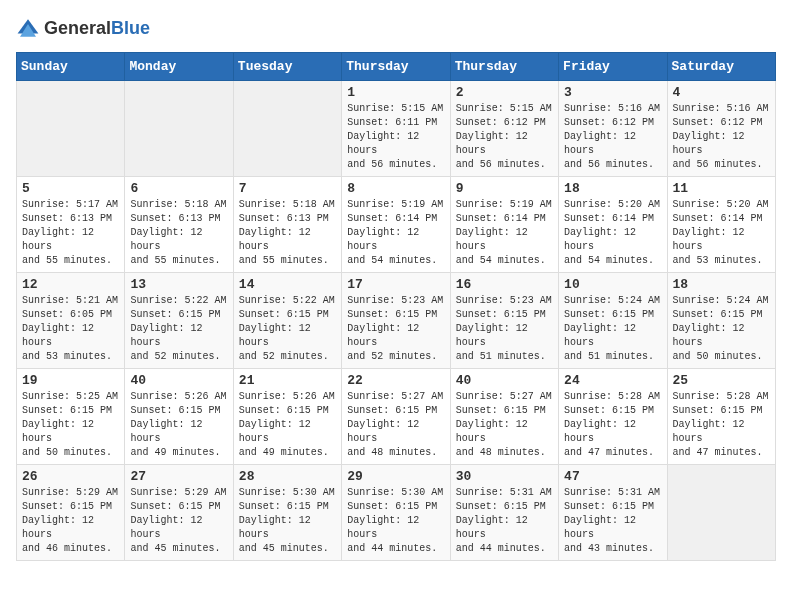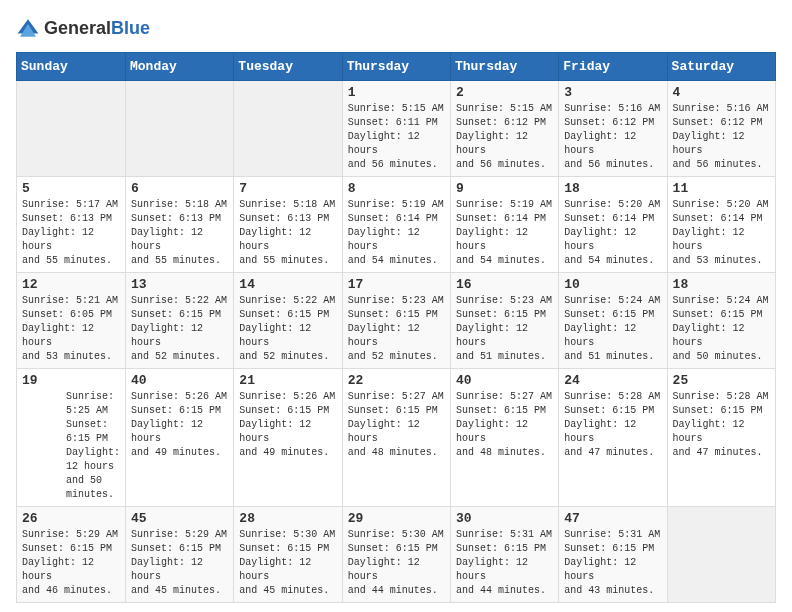--- a/index.html
+++ b/index.html
@@ -256,21 +256,21 @@
           <span class="day-number">18</span>
           <div class="day-info" style="white-space: pre-line;">Sunrise: 5:24 AM
 Sunset: 6:15 PM
 Daylight: 12 hours
 and 50 minutes.</div>
         </td>
       </tr>
       <tr>
         <td>
           <span class="day-number">19</span>
-          <div class="day-info" style="white-space: pre-line; margin-left: 44px;">Sunrise: 5:25 AM
+          <div class="day-info" style="white-space: pre-line;">Sunrise: 5:25 AM
 Sunset: 6:15 PM
 Daylight: 12 hours
 and 50 minutes.</div>
         </td>
         <td>
           <span class="day-number">40</span>
           <div class="day-info" style="white-space: pre-line;">Sunrise: 5:26 AM
 Sunset: 6:15 PM
 Daylight: 12 hours
 and 49 minutes.</div>
@@ -313,21 +313,21 @@
       </tr>
       <tr>
         <td>
           <span class="day-number">26</span>
           <div class="day-info" style="white-space: pre-line;">Sunrise: 5:29 AM
 Sunset: 6:15 PM
 Daylight: 12 hours
 and 46 minutes.</div>
         </td>
         <td>
-          <span class="day-number">45</span>
+          <span class="day-number">27</span>
           <div class="day-info" style="white-space: pre-line;">Sunrise: 5:29 AM
 Sunset: 6:15 PM
 Daylight: 12 hours
 and 45 minutes.</div>
         </td>
         <td>
           <span class="day-number">28</span>
           <div class="day-info" style="white-space: pre-line;">Sunrise: 5:30 AM
 Sunset: 6:15 PM
 Daylight: 12 hours

